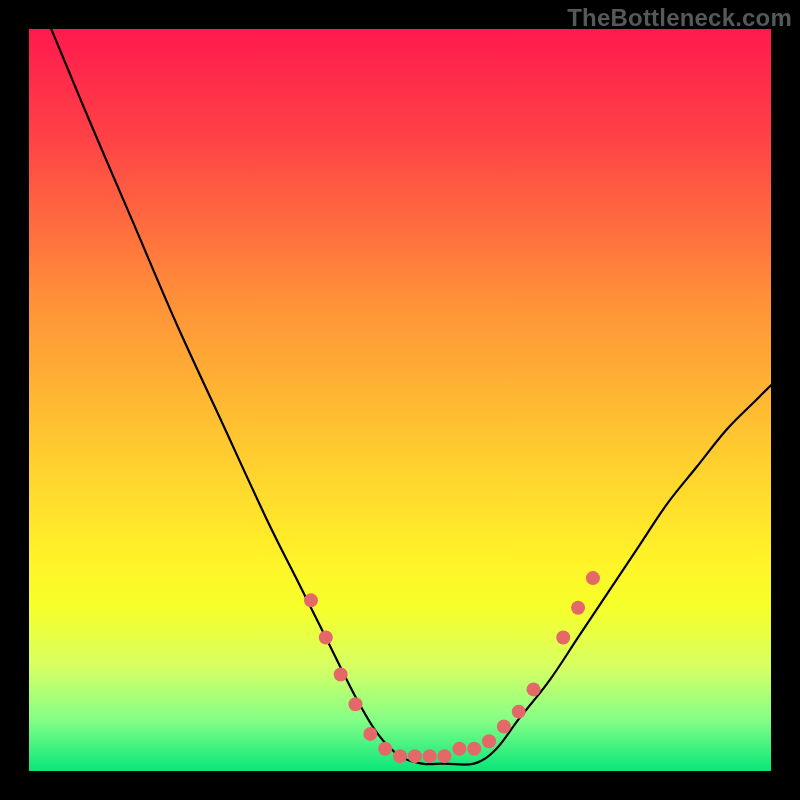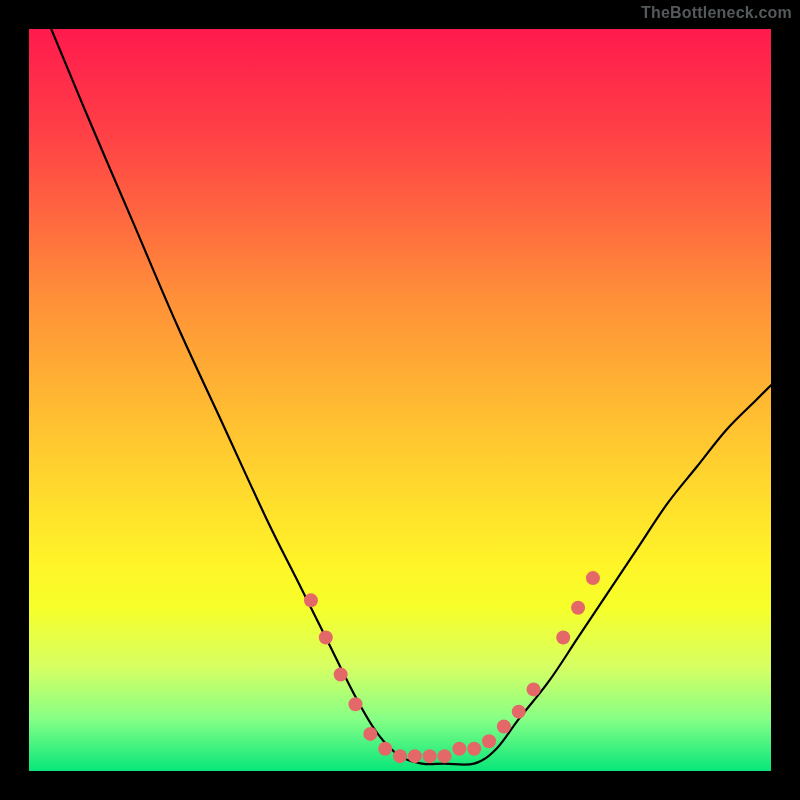--- a/index.html
+++ b/index.html
@@ -37,21 +37,21 @@
       #d6ff63 86%,
       #86ff86 93%,
       #08e67a 100%
     );
   }
   .watermark {
     position: absolute;
     top: 4px;
     right: 8px;
     font-family: Arial, Helvetica, sans-serif;
-    font-size: 16px;
+    font-size: 24px;
     font-weight: 600;
     color: #54595b;
     letter-spacing: 0.2px;
     user-select: none;
   }
   svg.curve {
     position: absolute;
     left: 0;
     top: 0;
     width: 742px;

